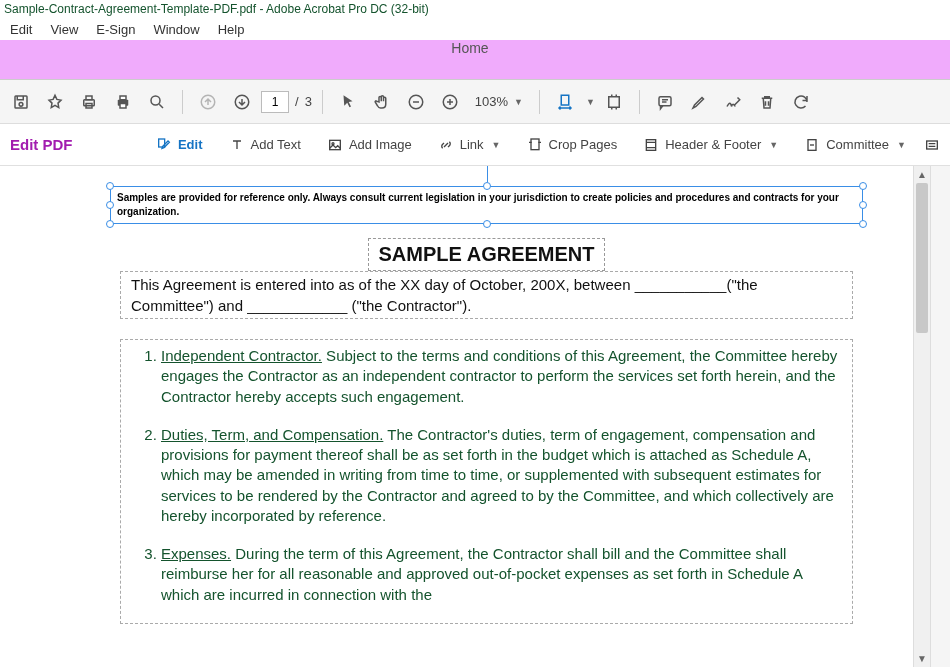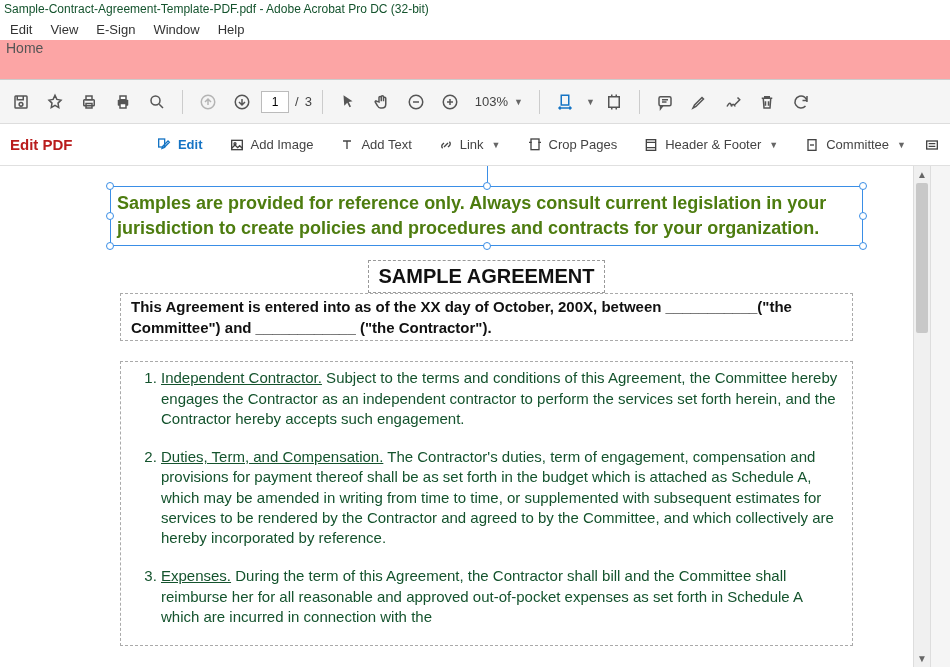--- a/index.html
+++ b/index.html
@@ -2,62 +2,62 @@
 <html><head>
 <meta charset="utf-8">
 <style>
 * { box-sizing: border-box; margin: 0; padding: 0; font-family: "Segoe UI", Arial, sans-serif; }
 body { width: 950px; height: 667px; overflow: hidden; background: #fff; font-size: 13px; color: #222; }
 
 .titlebar { height: 18px; padding: 0 4px; font-size: 12px; color: #14532d; display: flex; align-items: center; background: #fff;}
 .menubar { height: 22px; padding: 0 10px; display: flex; align-items: center; gap: 18px; font-size: 13px; color: #333; background: #fff;}
 .menubar span { cursor: default; }
 
-.tabbar { height: 40px; background: #fca5a5; display: flex; align-items: flex-start; border-bottom: 1px solid #ccc; }
+.tabbar { height: 40px; background: #f0abfc; display: flex; align-items: center; border-bottom: 1px solid #ccc; flex-direction: column; }
 .tabbar .nav-tab { padding: 0 20px; display: flex; align-items: center; color: #555; font-size: 14px; cursor: default;}
 .tabbar .doc-tab { background: #fff; border-top: 1px solid #ccc; border-left: 1px solid #ccc; border-right: 1px solid #ccc; padding: 0 10px 0 16px; display: flex; align-items: center; gap: 10px; position: relative; top: 1px; font-size: 14px;}
 .close-x { color: #666; font-size: 13px; }
 
 .toolbar { height: 44px; background: #f5f5f5; border-bottom: 1px solid #ddd; display: flex; align-items: center; padding: 0 6px; gap: 4px; }
 .toolbar .sep { width: 1px; height: 24px; background: #ccc; margin: 0 6px; }
 .tb-btn { width: 30px; height: 30px; display: flex; align-items: center; justify-content: center; color: #555; cursor: default; }
 .tb-btn svg { width: 18px; height: 18px; }
 .page-disp { display: flex; align-items: center; gap: 6px; font-size: 13px; color: #444; }
 .page-input { width: 28px; height: 22px; text-align: center; border: 1px solid #bbb; font-size: 12px;}
 .zoom-disp { padding: 0 6px; font-size: 13px; color: #444; display: flex; align-items: center; gap: 4px;}
 .dropdown-caret { font-size: 9px; color: #666; margin-left: 2px;}
 
 .edit-toolbar { height: 42px; background: #fff; border-bottom: 1px solid #e0e0e0; display: flex; align-items: center; padding: 0 6px; gap: 2px; }
-.edit-title { font-size: 15px; font-weight: 600; color: #b91c1c; padding: 0 14px 0 4px; }
+.edit-title { font-size: 15px; font-weight: 600; color: #a21caf; padding: 0 14px 0 4px; }
 .et-btn { display: flex; align-items: center; gap: 6px; padding: 0 12px; height: 30px; color: #444; cursor: default; font-size: 13px;}
 .et-btn svg { width: 16px; height: 16px; }
 .edit-btn-blue { color: #1574c4; font-weight: 600; }
 .edit-btn-blue svg { color: #1574c4; }
 
 .workarea { position: relative; height: 501px; background: #e8e8e8; display: flex; }
 .page-canvas { flex: 1; background: #fff; position: relative; overflow: hidden; }
 .doc-content { position: absolute; left: 0; top: 0; width: 913px; padding: 20px 50px 0 110px;}
 
 .sel-box { position: relative; border: 1px solid #3a8ee6; padding: 4px 6px; background: #fff; margin-bottom: 14px;}
 .sel-handle { position: absolute; width: 8px; height: 8px; background: #fff; border: 1.5px solid #3a8ee6; border-radius: 50%; }
 .sel-handle.tl { top: -5px; left: -5px; }
 .sel-handle.tr { top: -5px; right: -5px; }
 .sel-handle.bl { bottom: -5px; left: -5px; }
 .sel-handle.br { bottom: -5px; right: -5px; }
 .sel-handle.tm { top: -5px; left: 50%; margin-left: -4px;}
 .sel-handle.bm { bottom: -5px; left: 50%; margin-left: -4px;}
 .sel-handle.ml { top: 50%; left: -5px; margin-top: -4px;}
 .sel-handle.mr { top: 50%; right: -5px; margin-top: -4px;}
 .rotate-stem { position: absolute; top: -25px; left: 50%; width: 1px; height: 20px; background: #3a8ee6; }
-.sel-text { font-size: 18px; font-weight: bold; color: #4d7c0f; line-height: 1.4; font-family: Arial, sans-serif;}
+.sel-text { font-size: 10px; font-weight: bold; color: #000000; line-height: 1.4; font-family: Arial, sans-serif;}
 
 .doc-title { text-align: center; }
 .doc-title span { display: inline-block; border: 1px dashed #999; padding: 4px 10px; font-size: 20px; font-weight: bold; color: #111; font-family: Arial, sans-serif;}
 
-.intro-block { border: 1px dashed #aaa; padding: 2px 10px; margin: 0 10px 20px 10px; font-size: 15px; color: #111; font-family: Arial, sans-serif; line-height: 1.4; font-weight: bold;}
+.intro-block { border: 1px dashed #aaa; padding: 2px 10px; margin: 0 10px 20px 10px; font-size: 15px; color: #111; font-family: Arial, sans-serif; line-height: 1.4;}
 
 .body-block { border: 1px dashed #aaa; padding: 6px 14px 0 14px; margin: 0 10px 0 10px; font-size: 15px; color: #14532d; font-family: Arial, sans-serif; line-height: 1.35;}
 .body-block ol { list-style: decimal; padding-left: 26px; }
 .body-block li { margin-bottom: 18px; }
 .body-block .u { text-decoration: underline; }
 
 .scroll-track { width: 17px; background: #f0f0f0; border-left: 1px solid #ddd; position: relative;}
 .scroll-arrow { height: 17px; display: flex; align-items: center; justify-content: center; color: #666; font-size: 10px;}
 .scroll-thumb { position: absolute; top: 17px; left: 2px; right: 2px; height: 150px; background: #c8c8c8; border-radius: 2px;}
 
@@ -211,31 +211,31 @@
   <div class="spacer"></div>
   <div class="et-btn edit-btn-blue">
     <svg viewBox="0 0 24 24" fill="none" stroke="currentColor" stroke-width="2">
         <rect x="4" y="3" width="9" height="12"></rect>
         <path d="M20 8l-8 8-3 1 1-3 8-8 2 2z"></path>
       </svg>
     <span>Edit</span>
   </div>
   <div class="et-btn">
     <svg viewBox="0 0 24 24" fill="none" stroke="currentColor" stroke-width="2">
+        <path d="M6 6h12M12 6v12"></path>
+      </svg>
+    <span>Add Text</span>
+  </div>
+  <div class="et-btn">
+    <svg viewBox="0 0 24 24" fill="none" stroke="currentColor" stroke-width="2">
         <rect x="4" y="5" width="16" height="14"></rect>
         <circle cx="9" cy="10" r="1.5"></circle>
         <path d="M4 17l5-5 4 4 3-3 4 4"></path>
       </svg>
     <span>Add Image</span>
-  </div>
-  <div class="et-btn">
-    <svg viewBox="0 0 24 24" fill="none" stroke="currentColor" stroke-width="2">
-        <path d="M6 6h12M12 6v12"></path>
-      </svg>
-    <span>Add Text</span>
   </div>
   <div class="et-btn">
     <svg viewBox="0 0 24 24" fill="none" stroke="currentColor" stroke-width="2">
         <path d="M9 15l6-6M7 17a4 4 0 010-6l2-2M17 7a4 4 0 010 6l-2 2"></path>
       </svg>
     <span>Link</span>
     <span class="dropdown-caret">▼</span>
   </div>
   <div class="et-btn">
     <svg viewBox="0 0 24 24" fill="none" stroke="currentColor" stroke-width="2">

